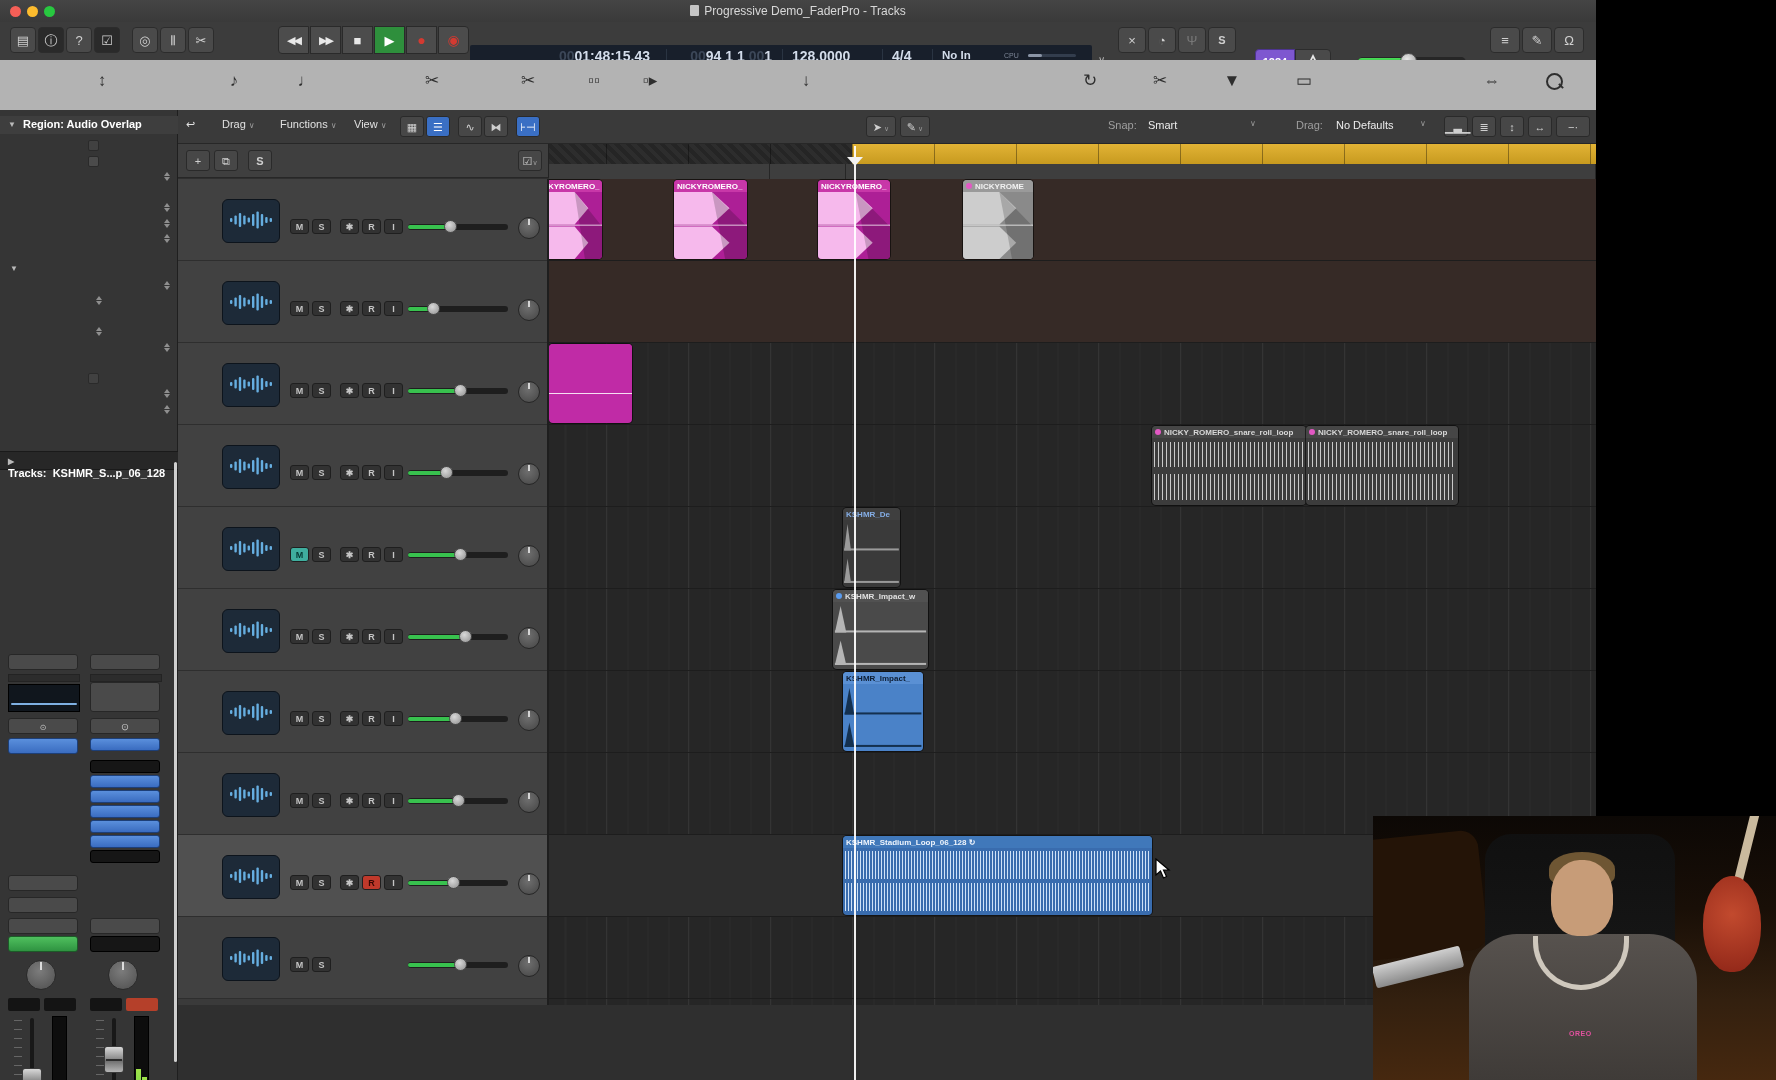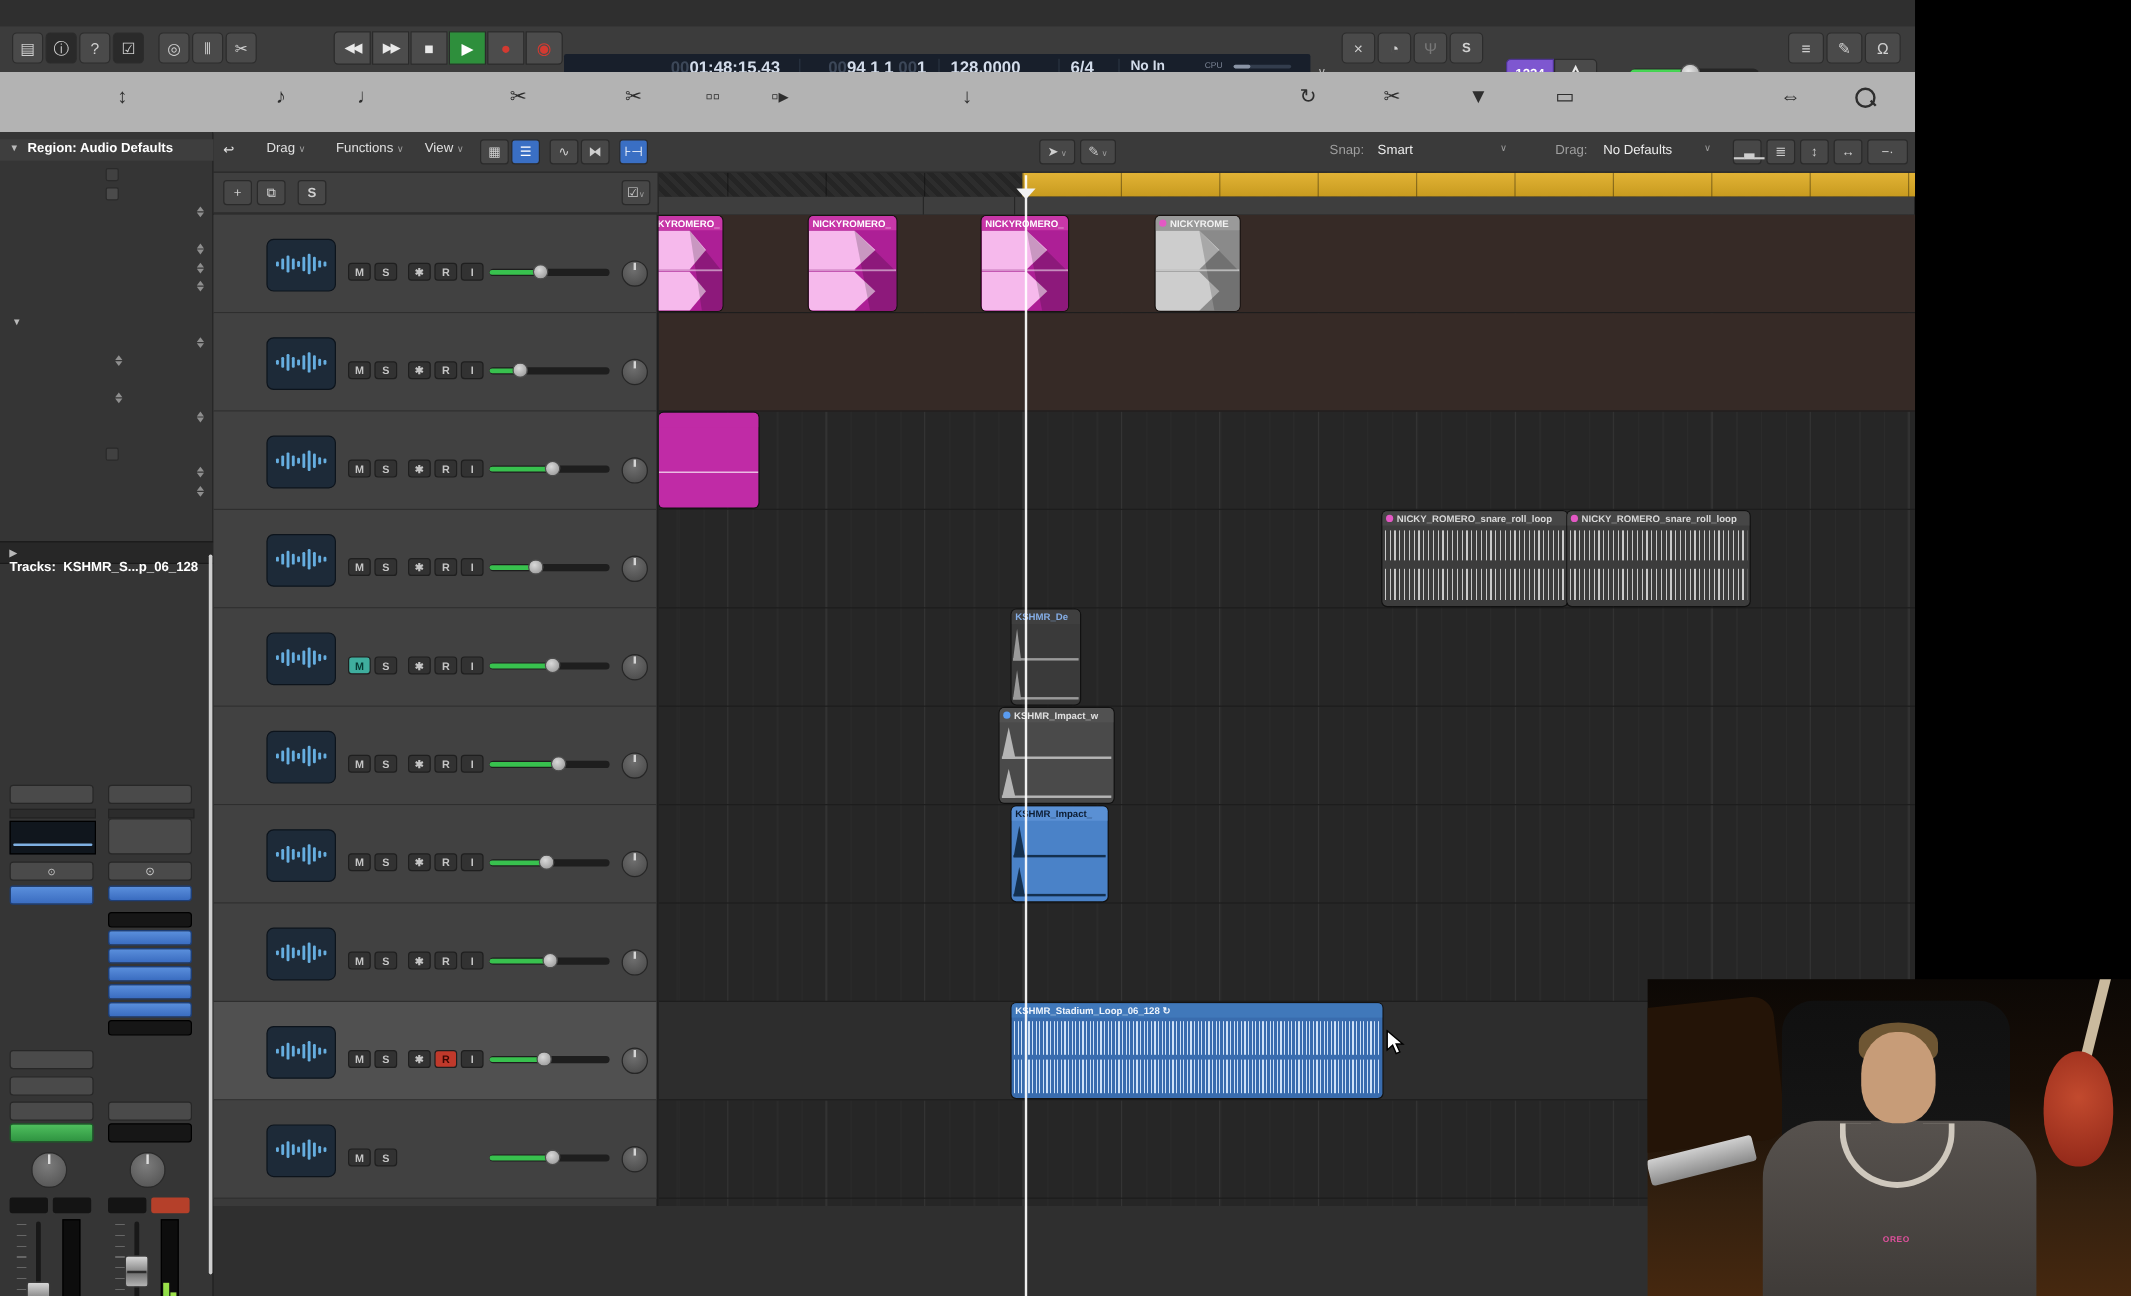--- a/index.html
+++ b/index.html
@@ -160,20 +160,26 @@
   .vlogo{position:absolute;left:196px;top:214px;font-size:7px;font-weight:bold;color:#e0519e;letter-spacing:.5px;}
   #blackband{left:1596px;top:0;width:180px;height:1080px;background:#000;}
   #cursor{left:1155px;top:858px;z-index:90;}
 </style>
 </head>
 <body>
 
 <div id="stage">
   <div id="daw" class="abs">
 
+    <div id="titlebar" class="abs">
+      <div class="tl abs" style="left:10px;background:#f55f57;"></div>
+      <div class="tl abs" style="left:27px;background:#fdbc2e;"></div>
+      <div class="tl abs" style="left:44px;background:#28c840;"></div>
+      <div id="title" class="abs"><span class="doc"></span><span>Progressive Demo_FaderPro - Tracks</span></div>
+    </div>
 
     <div id="controlbar" class="abs">
       <div class="cbtn abs" style="left:10px;width:26px;">▤</div>
       <div class="cbtn abs active" style="left:38px;width:26px;">ⓘ</div>
       <div class="cbtn abs" style="left:66px;width:26px;">?</div>
       <div class="cbtn abs active" style="left:94px;width:26px;">☑</div>
       <div class="cbtn abs" style="left:132px;width:26px;">◎</div>
       <div class="cbtn abs" style="left:160px;width:26px;">⫴</div>
       <div class="cbtn abs" style="left:188px;width:26px;">✂</div>
 
@@ -187,21 +193,21 @@
       <div id="lcd" class="abs">
         <div class="lrow" style="left:30px;top:3px;width:150px;text-align:right;"><span class="lcd-dim">00</span><span>01:48:15.43</span></div>
         <div class="lrow" style="left:30px;top:18px;width:150px;text-align:right;"><span class="lcd-dim">00</span><span>58 4 3 218</span></div>
         <div class="ldiv" style="left:196px;"></div>
         <div class="lrow" style="left:206px;top:3px;width:96px;text-align:right;"><span class="lcd-dim">00</span><span>94 1 1</span> <span class="lcd-dim">00</span><span>1</span></div>
         <div class="lrow" style="left:206px;top:18px;width:96px;text-align:right;"><span class="lcd-dim">00</span><span>97 1 1</span> <span class="lcd-dim">00</span><span>1</span></div>
         <div class="ldiv" style="left:312px;"></div>
         <div class="lrow" style="left:322px;top:3px;">128,0000</div>
         <div class="lrow lsmall" style="left:322px;top:19px;">Keep Tempo</div>
         <div class="ldiv" style="left:412px;"></div>
-        <div class="lrow" style="left:422px;top:3px;">6/4</div>
+        <div class="lrow" style="left:422px;top:3px;">4/4</div>
         <div class="lrow" style="left:424px;top:18px;">/16</div>
         <div class="ldiv" style="left:462px;"></div>
         <div class="lrow lsmall" style="left:472px;top:4px;">No In</div>
         <div class="lrow lsmall" style="left:472px;top:19px;">No Out</div>
         <div class="cpu-label" style="left:534px;top:7px;">CPU</div>
         <div class="cpu-bar" style="left:558px;top:9px;">
             <div class="cpu-fill" style="width:14px;"></div>
           </div>
         <div class="cpu-label" style="left:538px;top:22px;">HD</div>
         <div class="cpu-bar" style="left:558px;top:24px;">
@@ -292,21 +298,21 @@
         </div>
         <div class="titem" style="left: 1600px;">
           <div class="ticon">◑</div>
           <div class="tlabel"></div>
         </div>
       </div>
 
     <div id="inspector" class="abs">
       <div id="region-header" class="abs">
         <span class="disc">▼</span>
-        <span>Region:</span> <span>Audio Defaults</span>
+        <span>Region:</span> <span>Audio Overlap</span>
       </div>
       <div id="irows" class="abs" style="left:0;top:28px;width:178px;">
           <div class="irow dim" style="position: relative; height: 15.5px;">
             <div class="lab"></div>
             <div class="box"></div>
           </div>
           <div class="irow" style="position: relative; height: 15.5px;">
             <div class="lab"></div>
             <div class="box"></div>
           </div>

